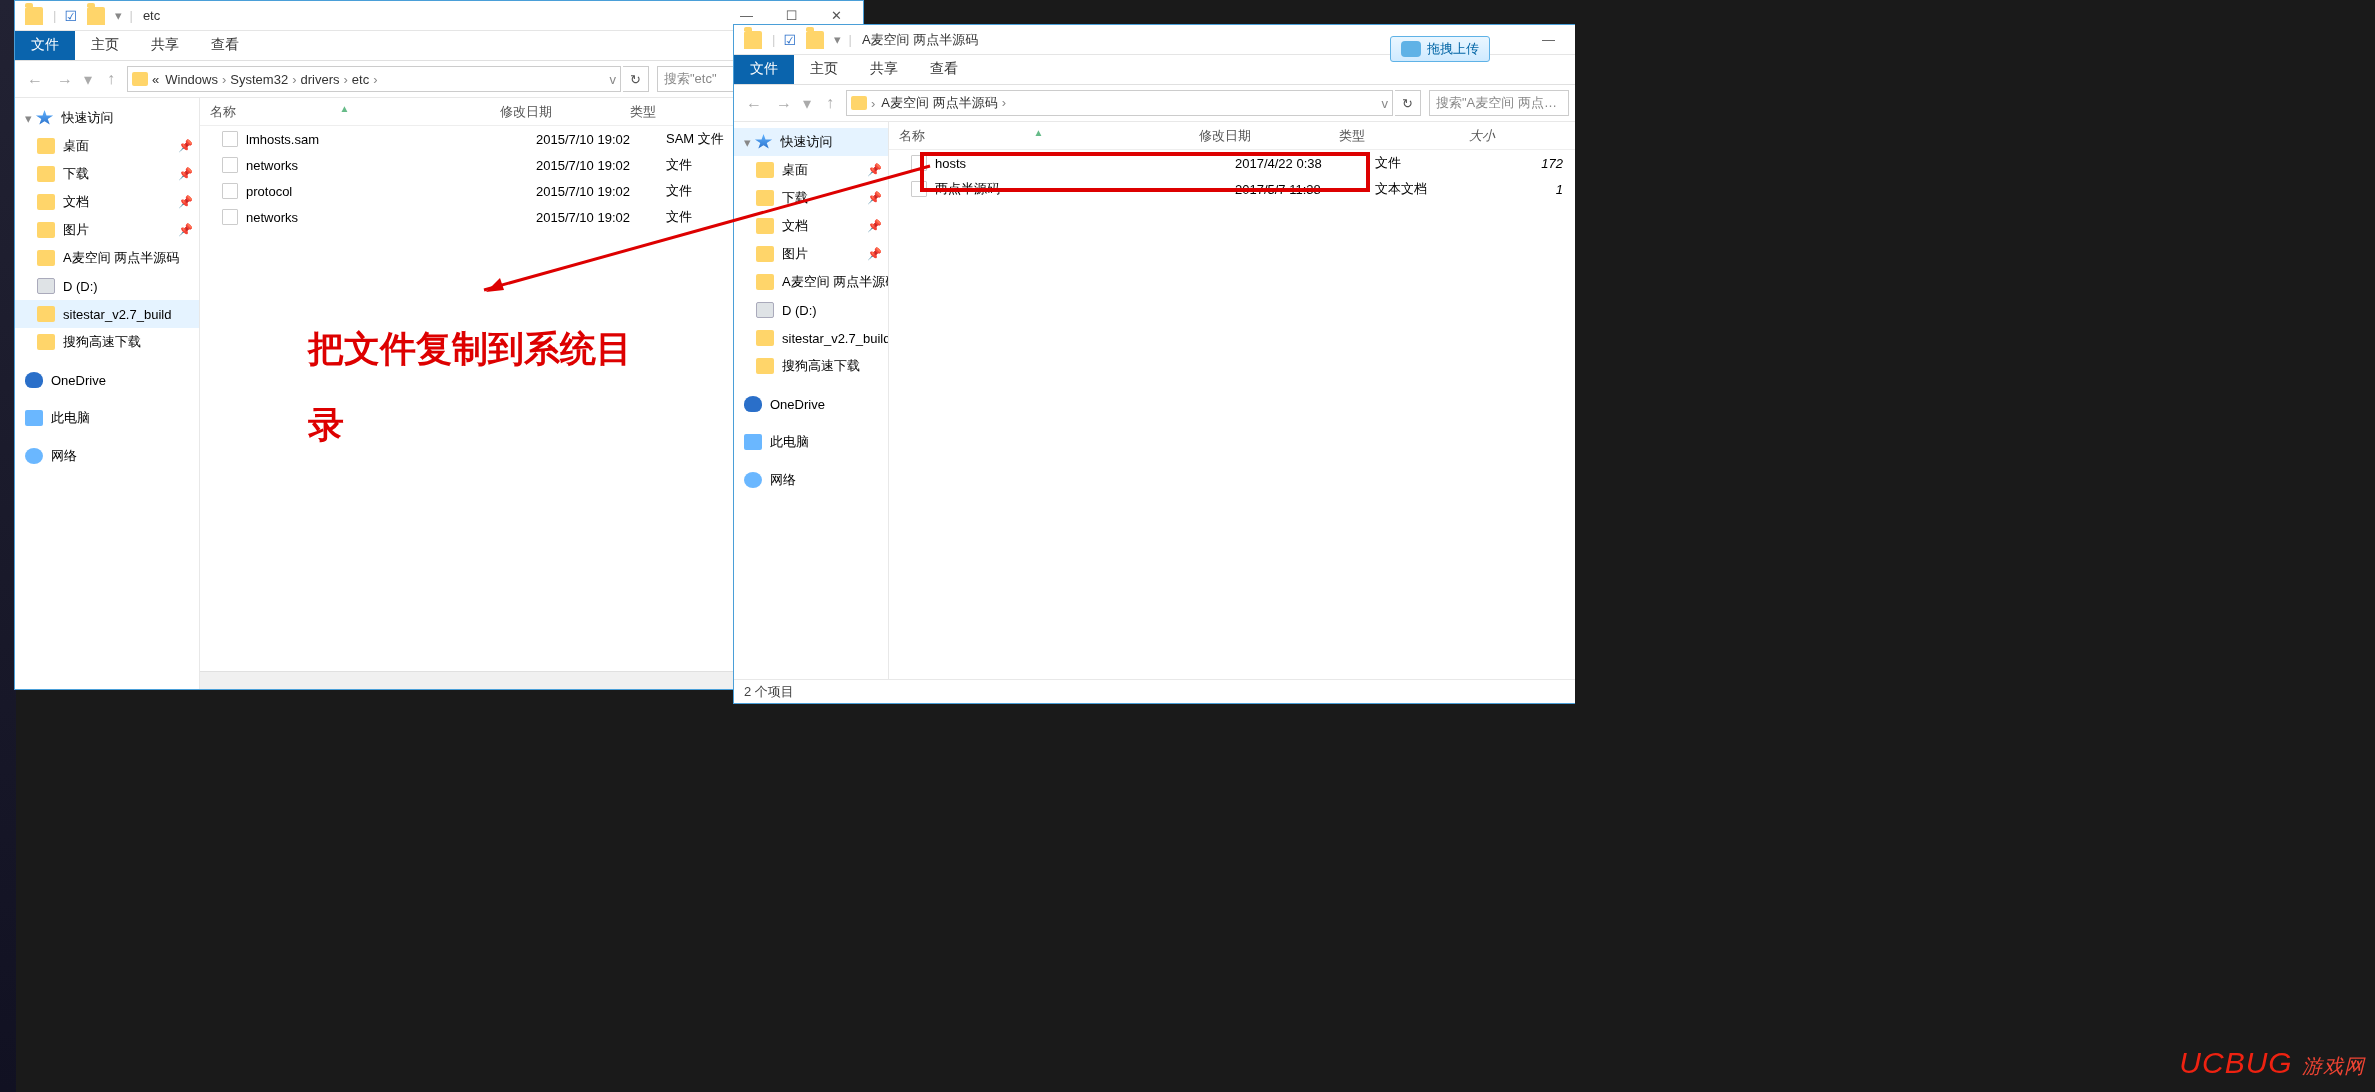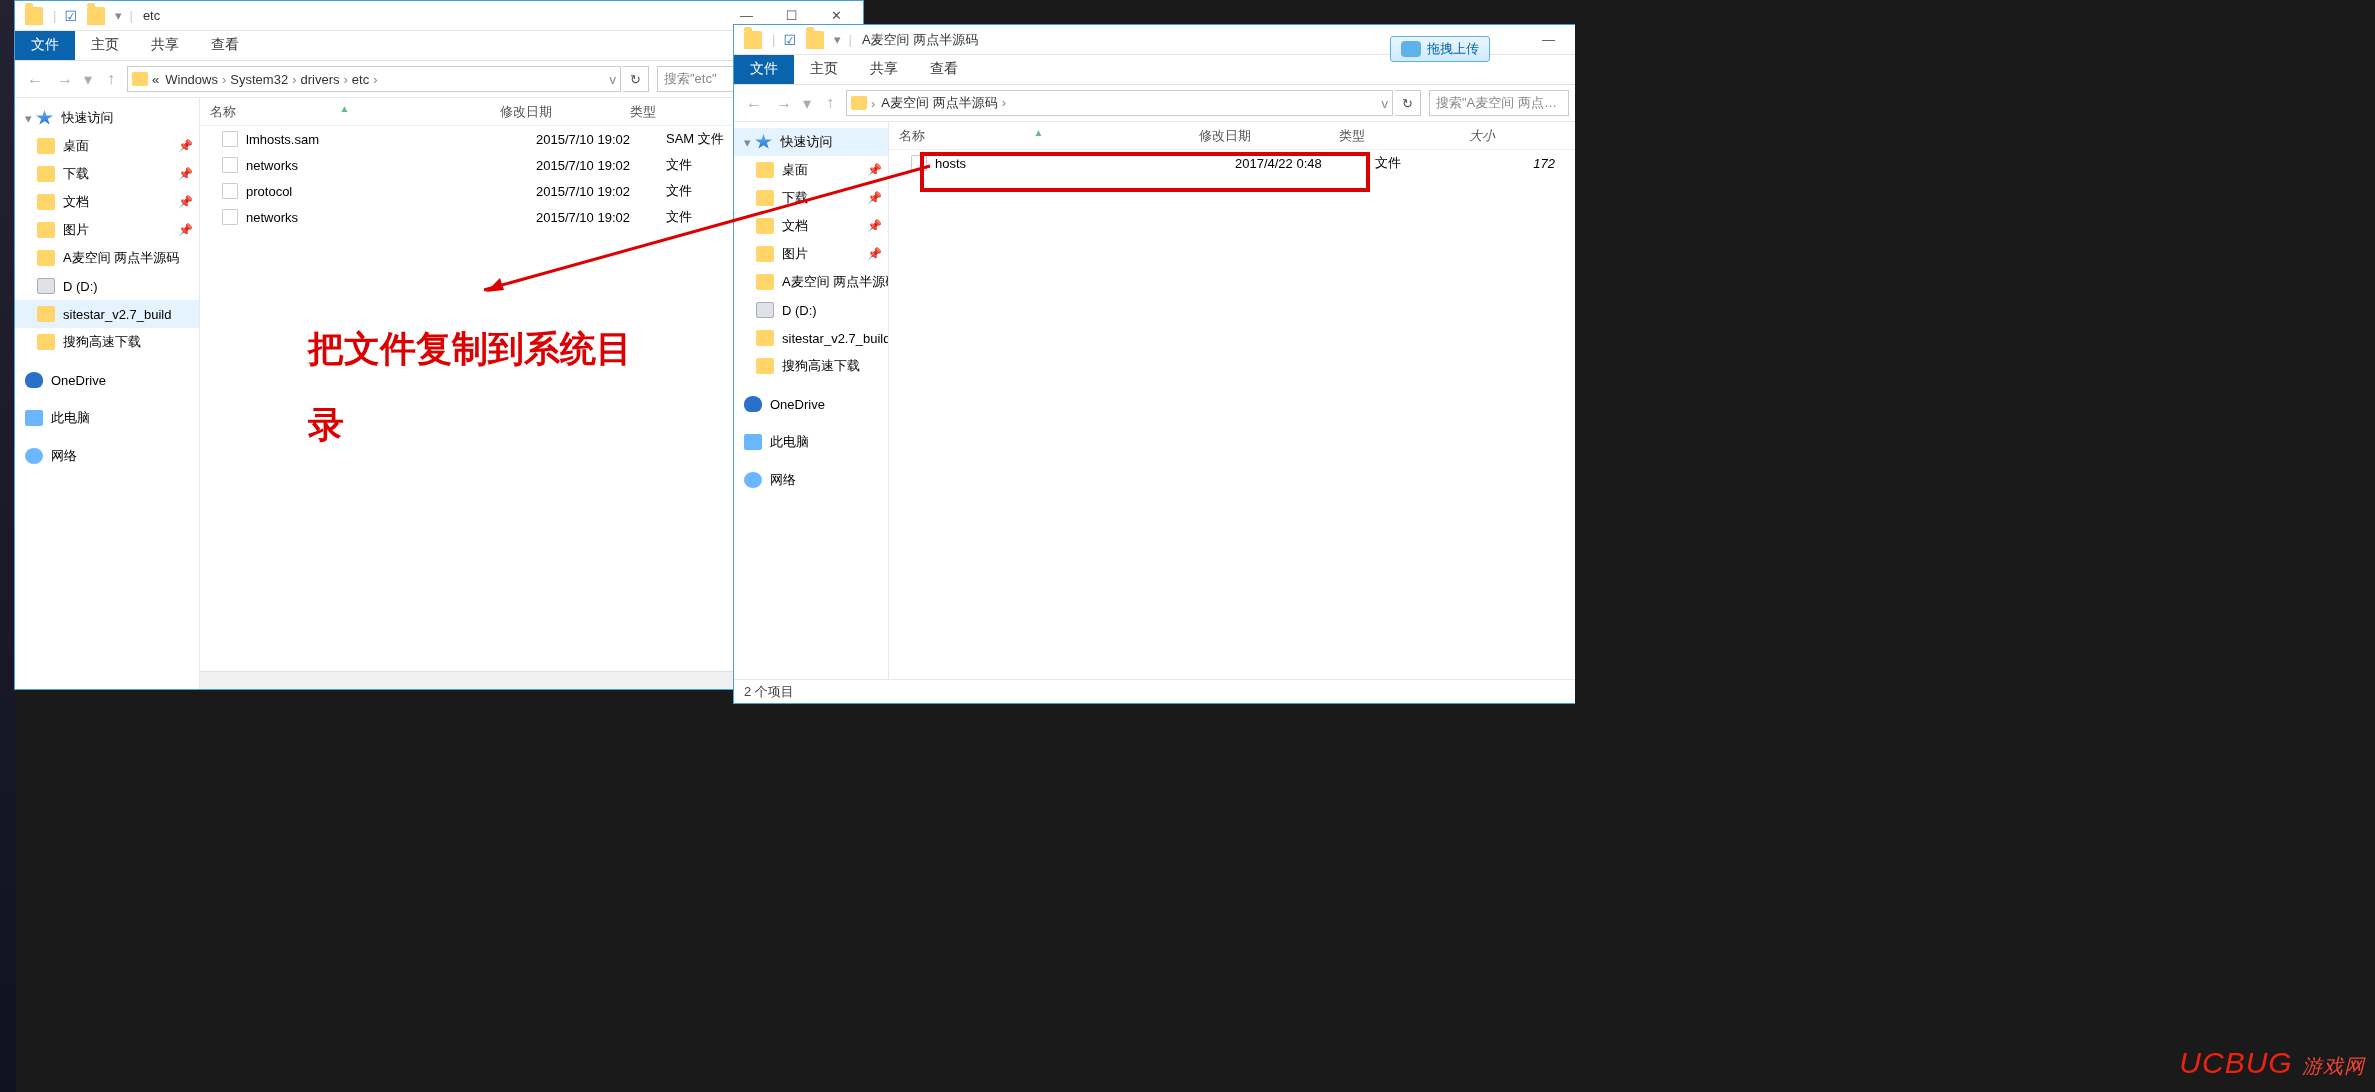--- a/index.html
+++ b/index.html
@@ -100,21 +100,21 @@
   .sort-arrow{position:absolute;top:0;left:50%;transform:translateX(-50%);color:#6b8;font-size:10px;}
   .files{flex:1;overflow:auto;}
   .row{
     display:flex;align-items:center;height:26px;
   }
   .row .ic{width:16px;height:16px;margin:0 8px 0 22px;flex:0 0 16px;}
   .ic-file{background:#fff;border:1px solid #ccc;border-radius:1px;}
   .row .name{}
   .row .date{}
   .row .type{}
-  .row .size{text-align:right;padding-right:20px;}
+  .row .size{text-align:right;padding-right:12px;}
   .statusbar{height:24px;border-top:1px solid #e8e8e8;display:flex;align-items:center;padding:0 10px;color:#444;}
   .hscroll{height:18px;background:#f0f0f0;border-top:1px solid #e0e0e0;}
   .red-box{
     position:absolute; border:4px solid #d00; pointer-events:none;
   }
   .red-text{
     position:absolute; color:#d00; font-weight:bold; font-size:36px; line-height:1.6;
     font-family:"Microsoft YaHei","SimHei",sans-serif;
   }
   .arrow-svg{position:absolute;pointer-events:none;}
@@ -422,23 +422,30 @@
           <span>名称</span>
         </div>
         <div class="col date">修改日期</div>
         <div class="col type">类型</div>
         <div class="col size">大小</div>
       </div>
       <div class="files" id="w2-files">
           <div class="row">
             <span class="ic ic-file"></span>
             <span class="name">hosts</span>
-            <span class="date">2017/4/22 0:48</span>
+            <span class="date">2017/4/22 0:38</span>
             <span class="type">文件</span>
             <span class="size">172</span>
+          </div>
+          <div class="row">
+            <span class="ic ic-file"></span>
+            <span class="name">两点半源码</span>
+            <span class="date">2017/5/7 11:38</span>
+            <span class="type">文本文档</span>
+            <span class="size">1</span>
           </div>
         </div>
     </div>
   </div>
   <div class="statusbar">
     <span>2 个项目</span>
   </div>
 </div>
 
 <div class="upload-btn" style="left:1390px; top:36px;">

